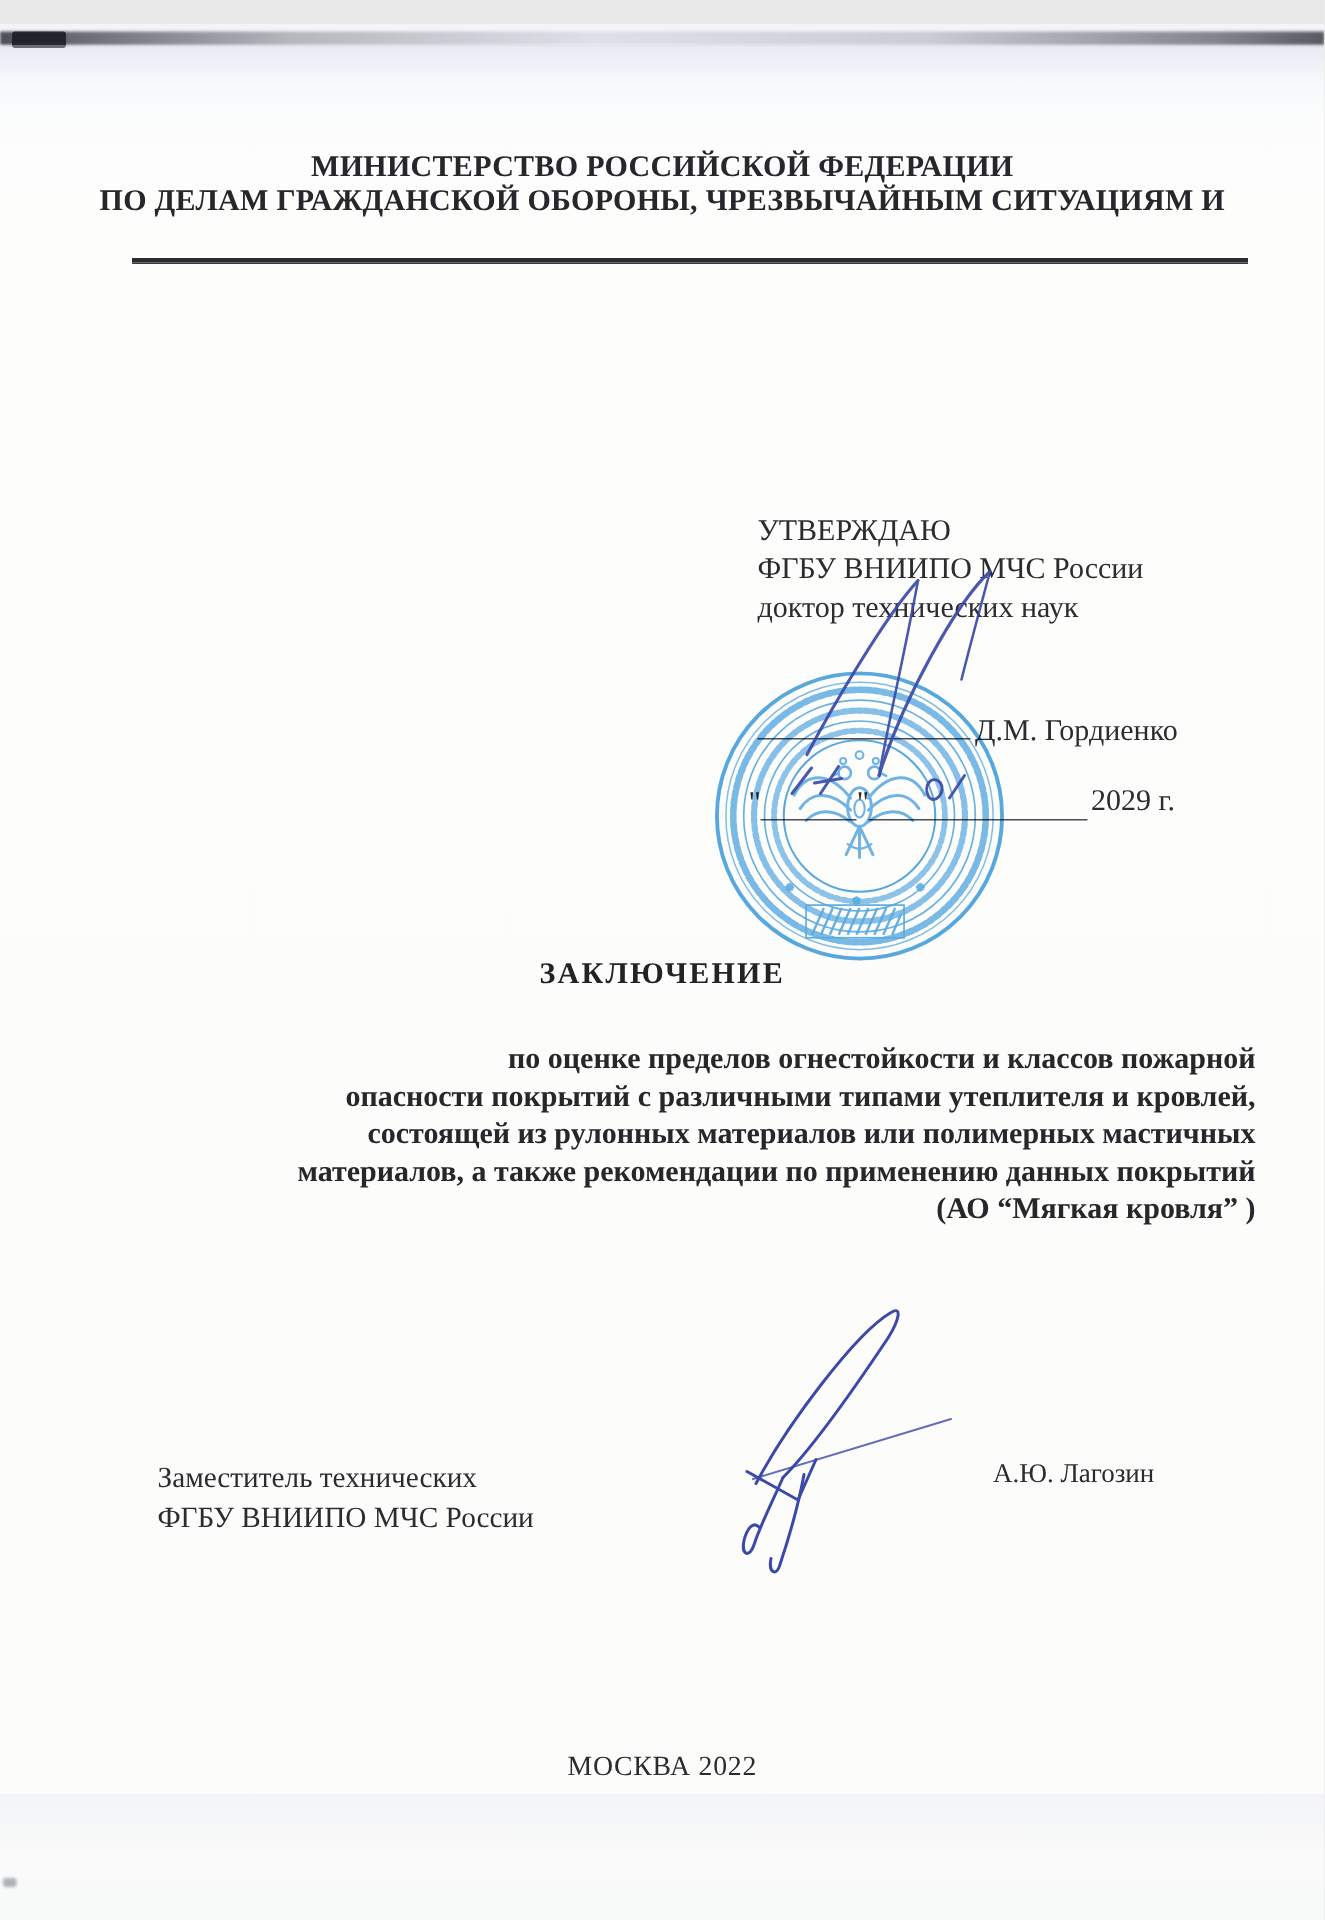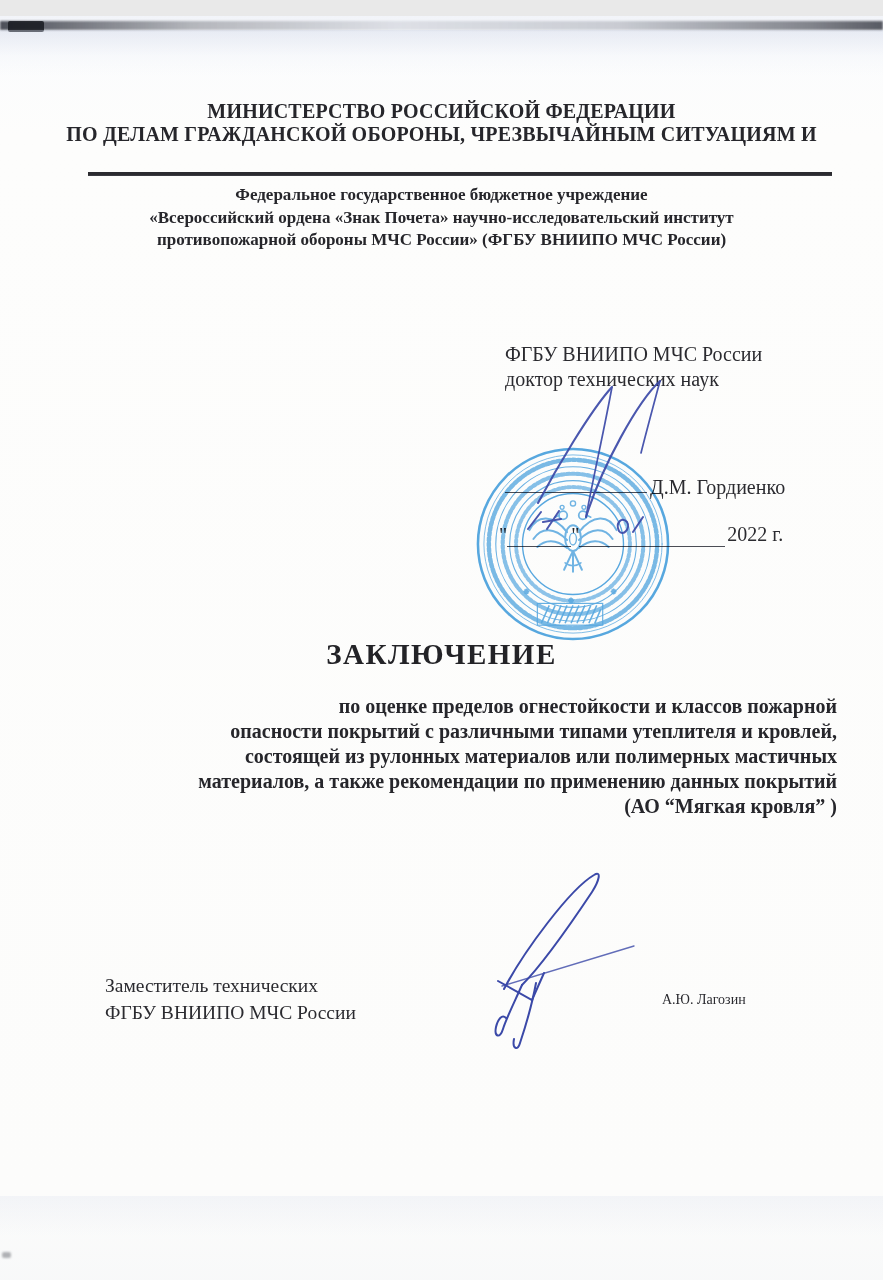--- a/index.html
+++ b/index.html
@@ -52,27 +52,27 @@
   
   .stamp{position:absolute;top:429px;left:474px;width:198px;height:198px;
     opacity:.92;mix-blend-mode:multiply;}
 
   
   .sig-gordienko{position:absolute;top:355px;left:520px;width:180px;height:180px;}
   .sig-lagozin{position:absolute;top:845px;left:452px;width:200px;height:200px;}
 
   
   .doc-title{position:absolute;top:622px;left:0;right:0;text-align:center;
-    font-weight:bold;font-size:29px;letter-spacing:1.5px;color:#232327;}
+    font-weight:bold;font-size:20px;letter-spacing:1.5px;color:#232327;}
   .subject{position:absolute;top:678px;left:46px;right:46px;text-align:right;
     font-weight:bold;font-size:20px;line-height:25px;color:#26262b;}
 
   
   .bottom-left{position:absolute;top:957px;left:105px;font-size:19.5px;line-height:26.5px;color:#2b2b30;}
-  .bottom-name{position:absolute;top:976px;left:662px;font-size:14px;color:#2b2b30;}
+  .bottom-name{position:absolute;top:956px;left:662px;font-size:18px;color:#2b2b30;}
 
   .footer{position:absolute;top:1152px;left:0;right:0;text-align:center;
     font-size:18.5px;letter-spacing:.5px;color:#2b2b30;}
 </style>
 </head>
 <body>
 
 <div class="page">
 
   <div class="scan-top-band"></div>
@@ -81,35 +81,31 @@
   <div class="scan-noise-b"></div>
   <div class="scan-mark-bl"></div>
 
   <div class="ministry">
     <div>МИНИСТЕРСТВО РОССИЙСКОЙ ФЕДЕРАЦИИ</div>
     <div>ПО ДЕЛАМ ГРАЖДАНСКОЙ ОБОРОНЫ, ЧРЕЗВЫЧАЙНЫМ СИТУАЦИЯМ И</div>
   </div>
 
   <div class="rule"></div>
 
-  <div class="institution">
-    <div>Федеральное государственное бюджетное учреждение</div>
-    <div>«Всероссийский ордена «Знак Почета» научно-исследовательский институт</div>
-    <div>противопожарной обороны МЧС России» (ФГБУ ВНИИПО МЧС России)</div>
-  </div>
 
   <div class="approval">
+    <div>УТВЕРЖДАЮ</div>
     <div>ФГБУ ВНИИПО МЧС России</div>
     <div>доктор технических наук</div>
   </div>
 
   <div class="sig-line-1"></div>
   <div class="approver-name">Д.М. Гордиенко</div>
 
-  <div class="date-row"><span class="q">"</span><span class="blank b1"></span><span class="q">"</span><span class="blank b2"></span><span class="date-year">2022 г.</span></div>
+  <div class="date-row"><span class="q">"</span><span class="blank b1"></span><span class="q">"</span><span class="blank b2"></span><span class="date-year">2029 г.</span></div>
 
   <svg class="stamp" viewBox="-100 -100 200 200" aria-hidden="true">
     <g fill="none" stroke="var(--stamp-blue)" stroke-linecap="round">
       <circle r="96" stroke-width="2.6"></circle>
       <circle r="90" stroke-width="1" opacity=".75"></circle>
       <circle r="85" stroke-width="4.5" stroke-dasharray="3 2.4" opacity=".8"></circle>
       <circle r="78" stroke-width="1.1" opacity=".9"></circle>
       <circle r="71" stroke-width="4.2" stroke-dasharray="2.8 2.4" opacity=".72"></circle>
       <circle r="64" stroke-width="1.1" opacity=".9"></circle>
       <circle r="57.5" stroke-width="4" stroke-dasharray="2.6 2.6" opacity=".68"></circle>
@@ -196,14 +192,15 @@
       <path d="M 84,122 C 80,144 74,164 68,182 C 66,190 60,188 62,178" stroke-width="2"></path>
     </g>
   </svg>
 
   <div class="bottom-left">
     <div>Заместитель технических</div>
     <div>ФГБУ ВНИИПО МЧС России</div>
   </div>
   <div class="bottom-name">А.Ю. Лагозин</div>
 
+  <div class="footer">МОСКВА 2022</div>
 
 </div>
 
 </body></html>

